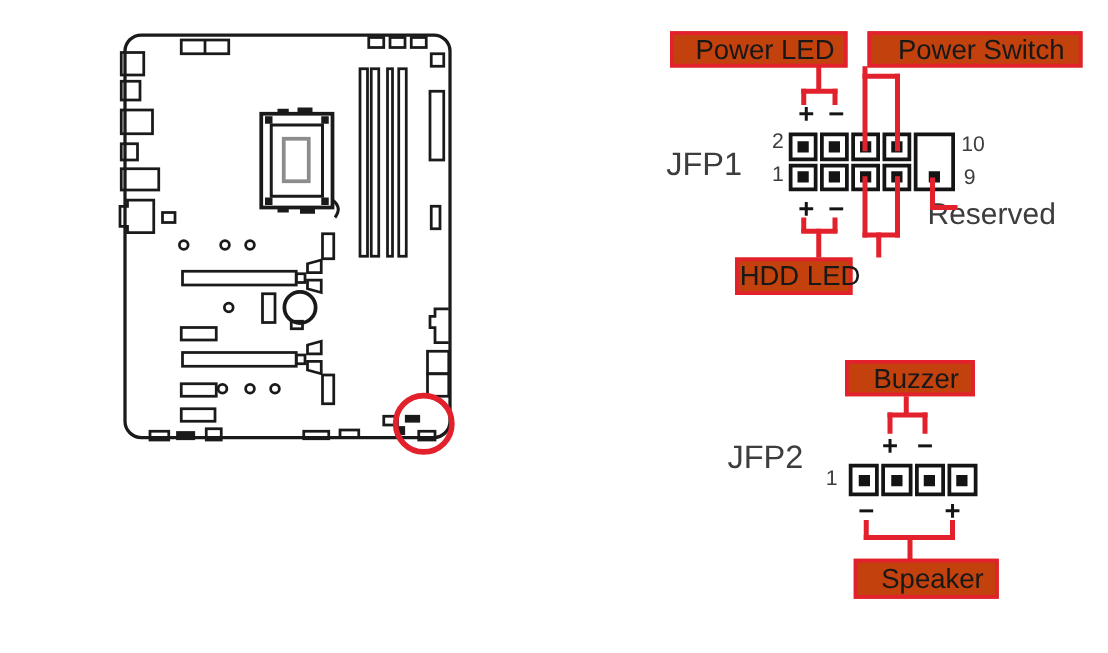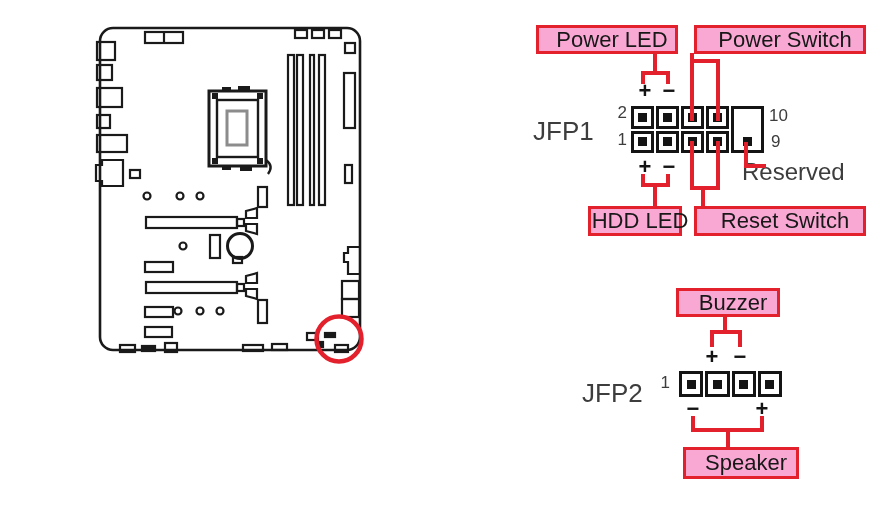--- a/index.html
+++ b/index.html
@@ -10,21 +10,21 @@
   html,body{margin:0;padding:0;background:#ffffff;}
   .screen{
     position:relative;width:886px;height:522px;background:#ffffff;overflow:hidden;
     font-family:"Liberation Sans", sans-serif;
   }
   .mb-svg{position:absolute;left:0;top:0;}
   
   .callout{
     position:absolute;box-sizing:border-box;border:3px solid var(--red);
     display:flex;align-items:center;justify-content:center;
-    font-size:22px;color:#181818;background:#f9a8d4;white-space:nowrap;padding-left:10px;
+    font-size:22px;color:#181818;background:#c2410c;white-space:nowrap;padding-left:10px;
   }
   
   .rl{position:absolute;background:var(--red);z-index:3;}
   
   .glabel{position:absolute;color:var(--muted);font-size:26px;white-space:nowrap;}
   .pnum{position:absolute;color:var(--muted);font-size:17px;white-space:nowrap;}
   .pnum.r{text-align:right;width:22px;}
   .pol{
     position:absolute;transform:translateX(-50%);
     font-weight:bold;font-size:22px;color:#141414;line-height:1;z-index:2;
@@ -145,23 +145,20 @@
 
   <div class="callout" style="left:536px;top:25px;width:142px;height:29px;">
     <span>Power LED</span>
   </div>
   <div class="callout" style="left:694px;top:25px;width:172px;height:29px;text-align:center;">
     <span>Power Switch</span>
   </div>
   <div class="callout" style="left:588px;top:206px;width:94px;height:30px;">
     <span>HDD LED</span>
   </div>
-  <div class="callout" style="left:694px;top:206px;width:172px;height:30px;">
-    <span>Reset Switch</span>
-  </div>
 
   <div class="rl" style="left:653px;top:53px;width:4px;height:20px;"></div>
   <div class="rl" style="left:641px;top:71px;width:29px;height:4px;"></div>
   <div class="rl" style="left:641px;top:71px;width:4px;height:13px;"></div>
   <div class="rl" style="left:666px;top:71px;width:4px;height:13px;"></div>
 
   <div class="rl" style="left:690px;top:53px;width:4px;height:68px;"></div>
   <div class="rl" style="left:690px;top:59px;width:30px;height:4px;"></div>
   <div class="rl" style="left:716px;top:59px;width:4px;height:62px;"></div>
 
@@ -223,21 +220,21 @@
   <div class="callout" style="left:676px;top:288px;width:104px;height:29px;">
     <span>Buzzer</span>
   </div>
   <div class="rl" style="left:723px;top:317px;width:4px;height:15px;"></div>
   <div class="rl" style="left:710px;top:330px;width:32px;height:4px;"></div>
   <div class="rl" style="left:710px;top:330px;width:4px;height:17px;"></div>
   <div class="rl" style="left:738px;top:330px;width:4px;height:17px;"></div>
   <div class="pol" style="left:712px;top:346px;">+</div>
   <div class="pol" style="left:740px;top:346px;">−</div>
 
-  <div class="glabel" style="left:582px;top:378px;">JFP2</div>
+  <div class="glabel" style="left:582px;top:350px;">JFP2</div>
   <div class="pnum r" style="left:648px;top:373px;">1</div>
 
   <div class="hdr jfp2-hdr">
     <div class="cell">
         <div class="pin"></div>
       </div>
     <div class="cell">
         <div class="pin"></div>
       </div>
     <div class="cell">

